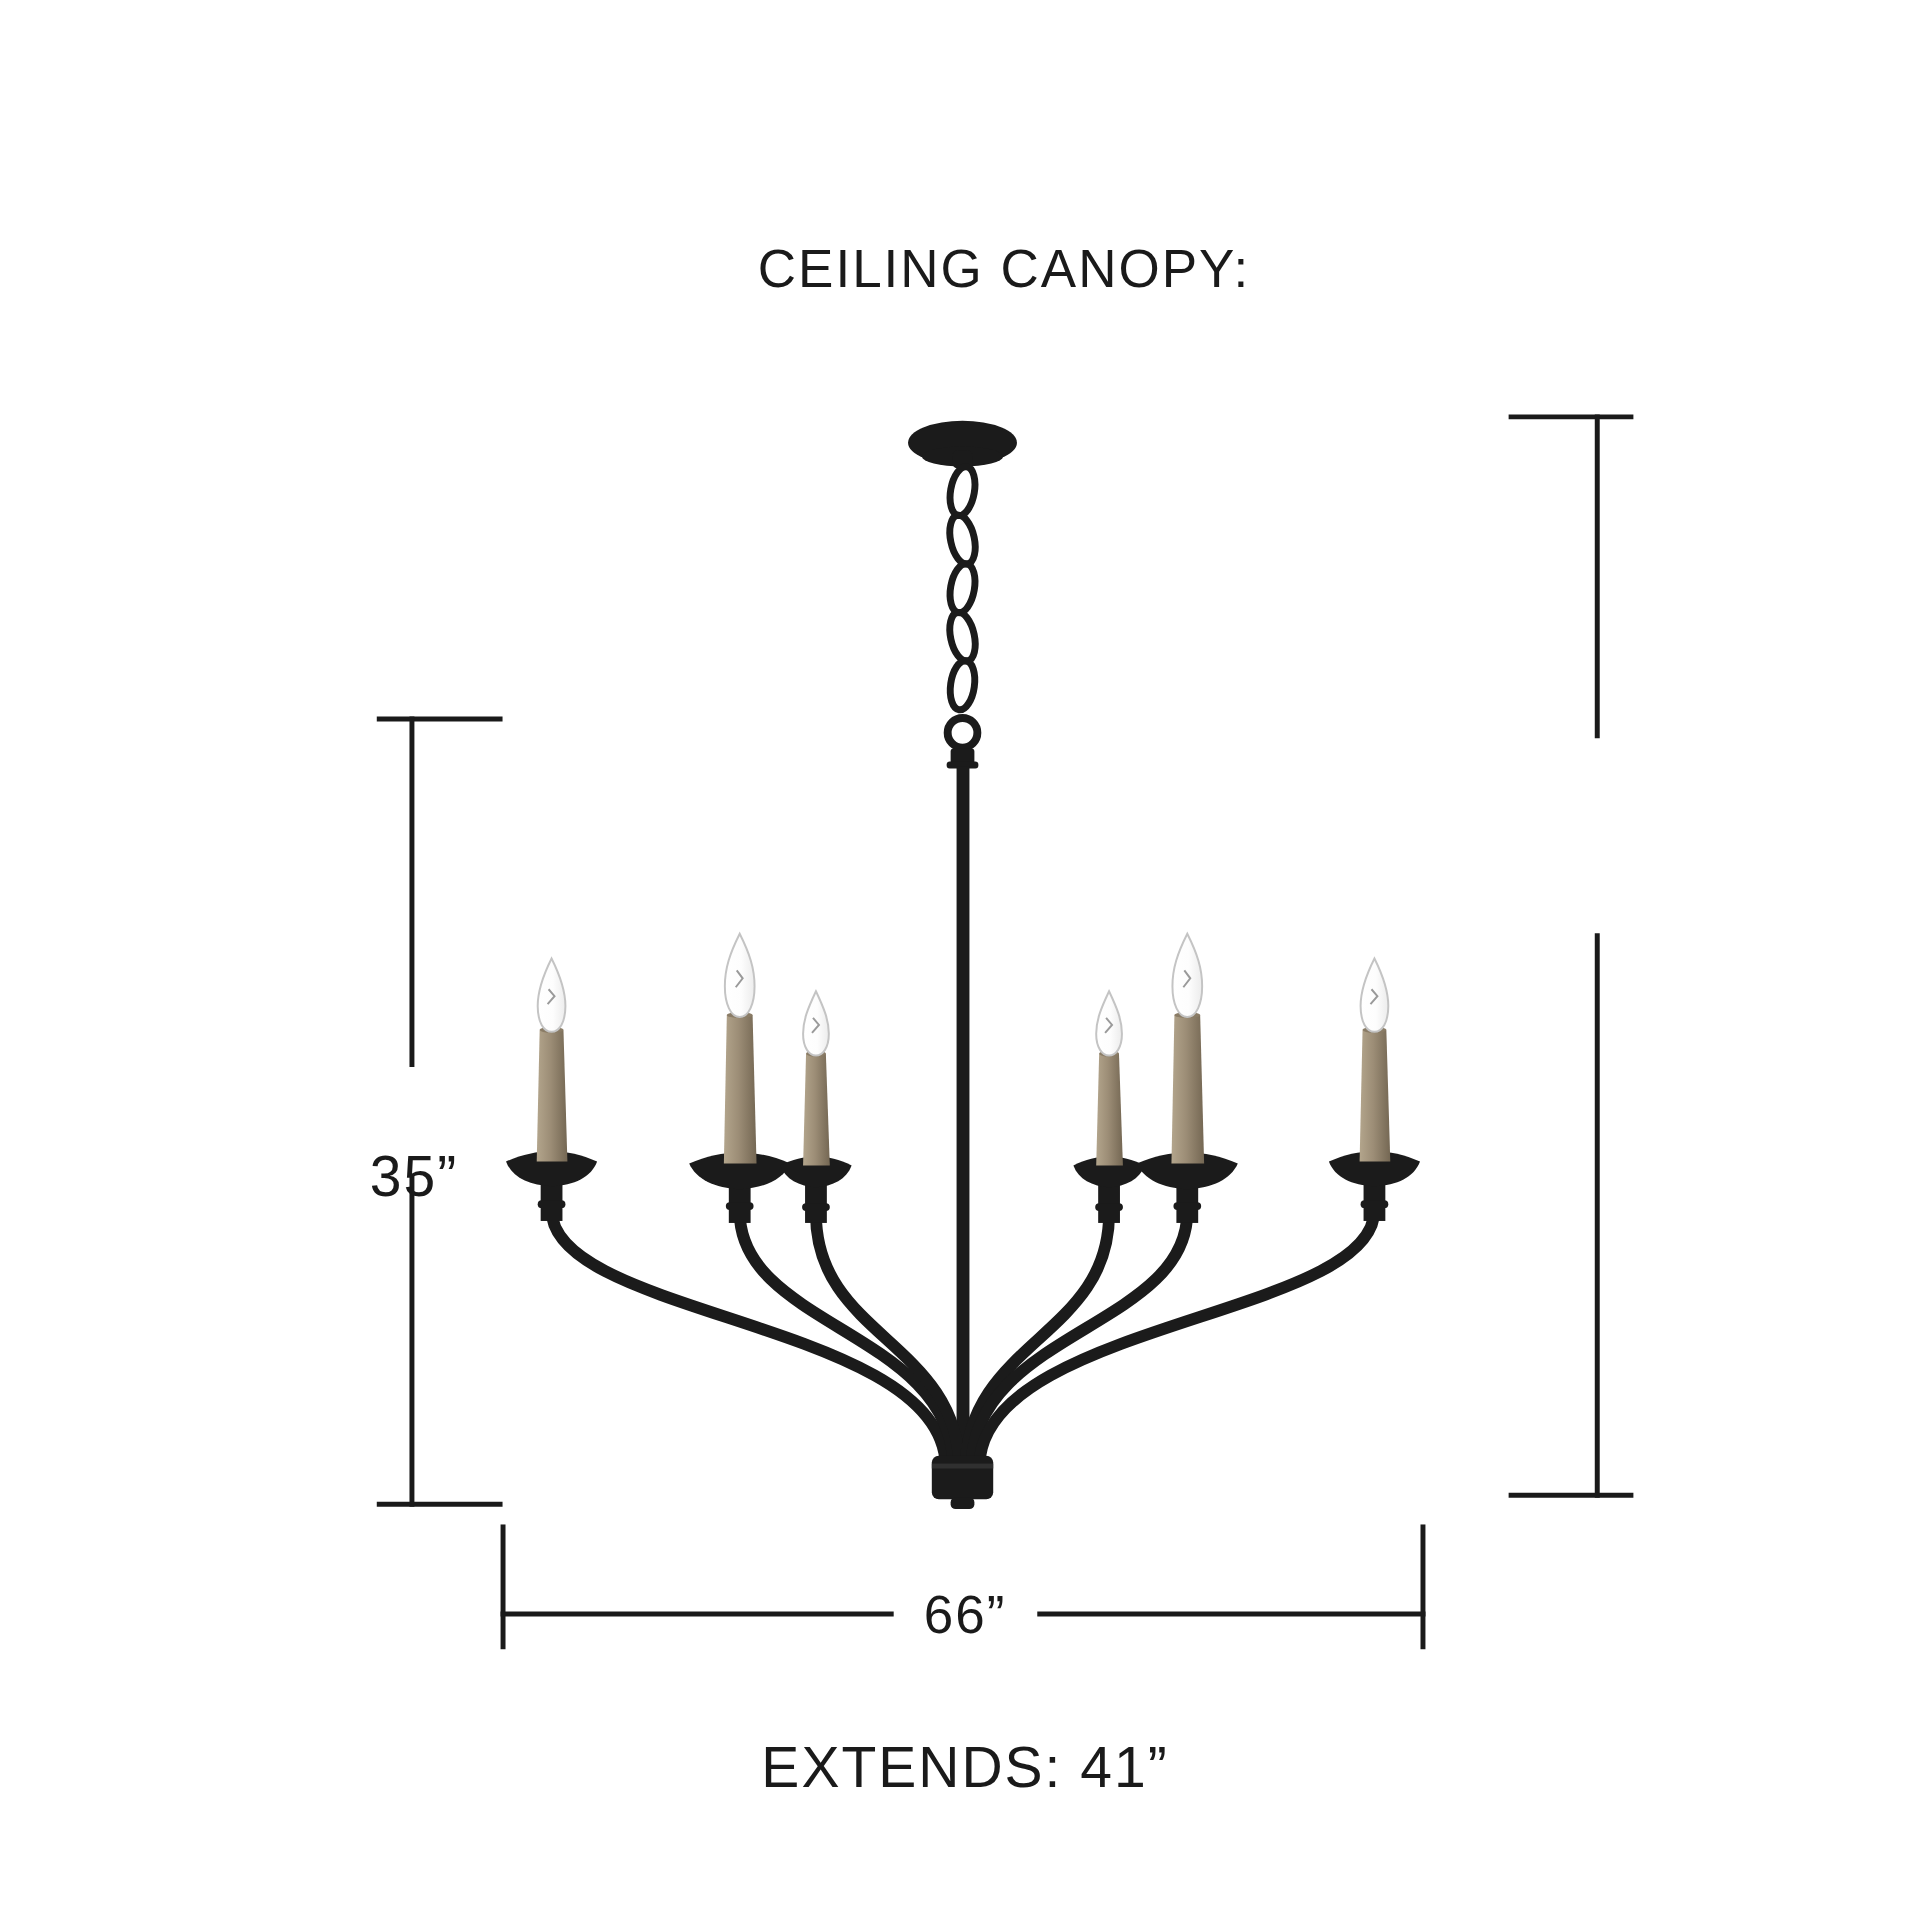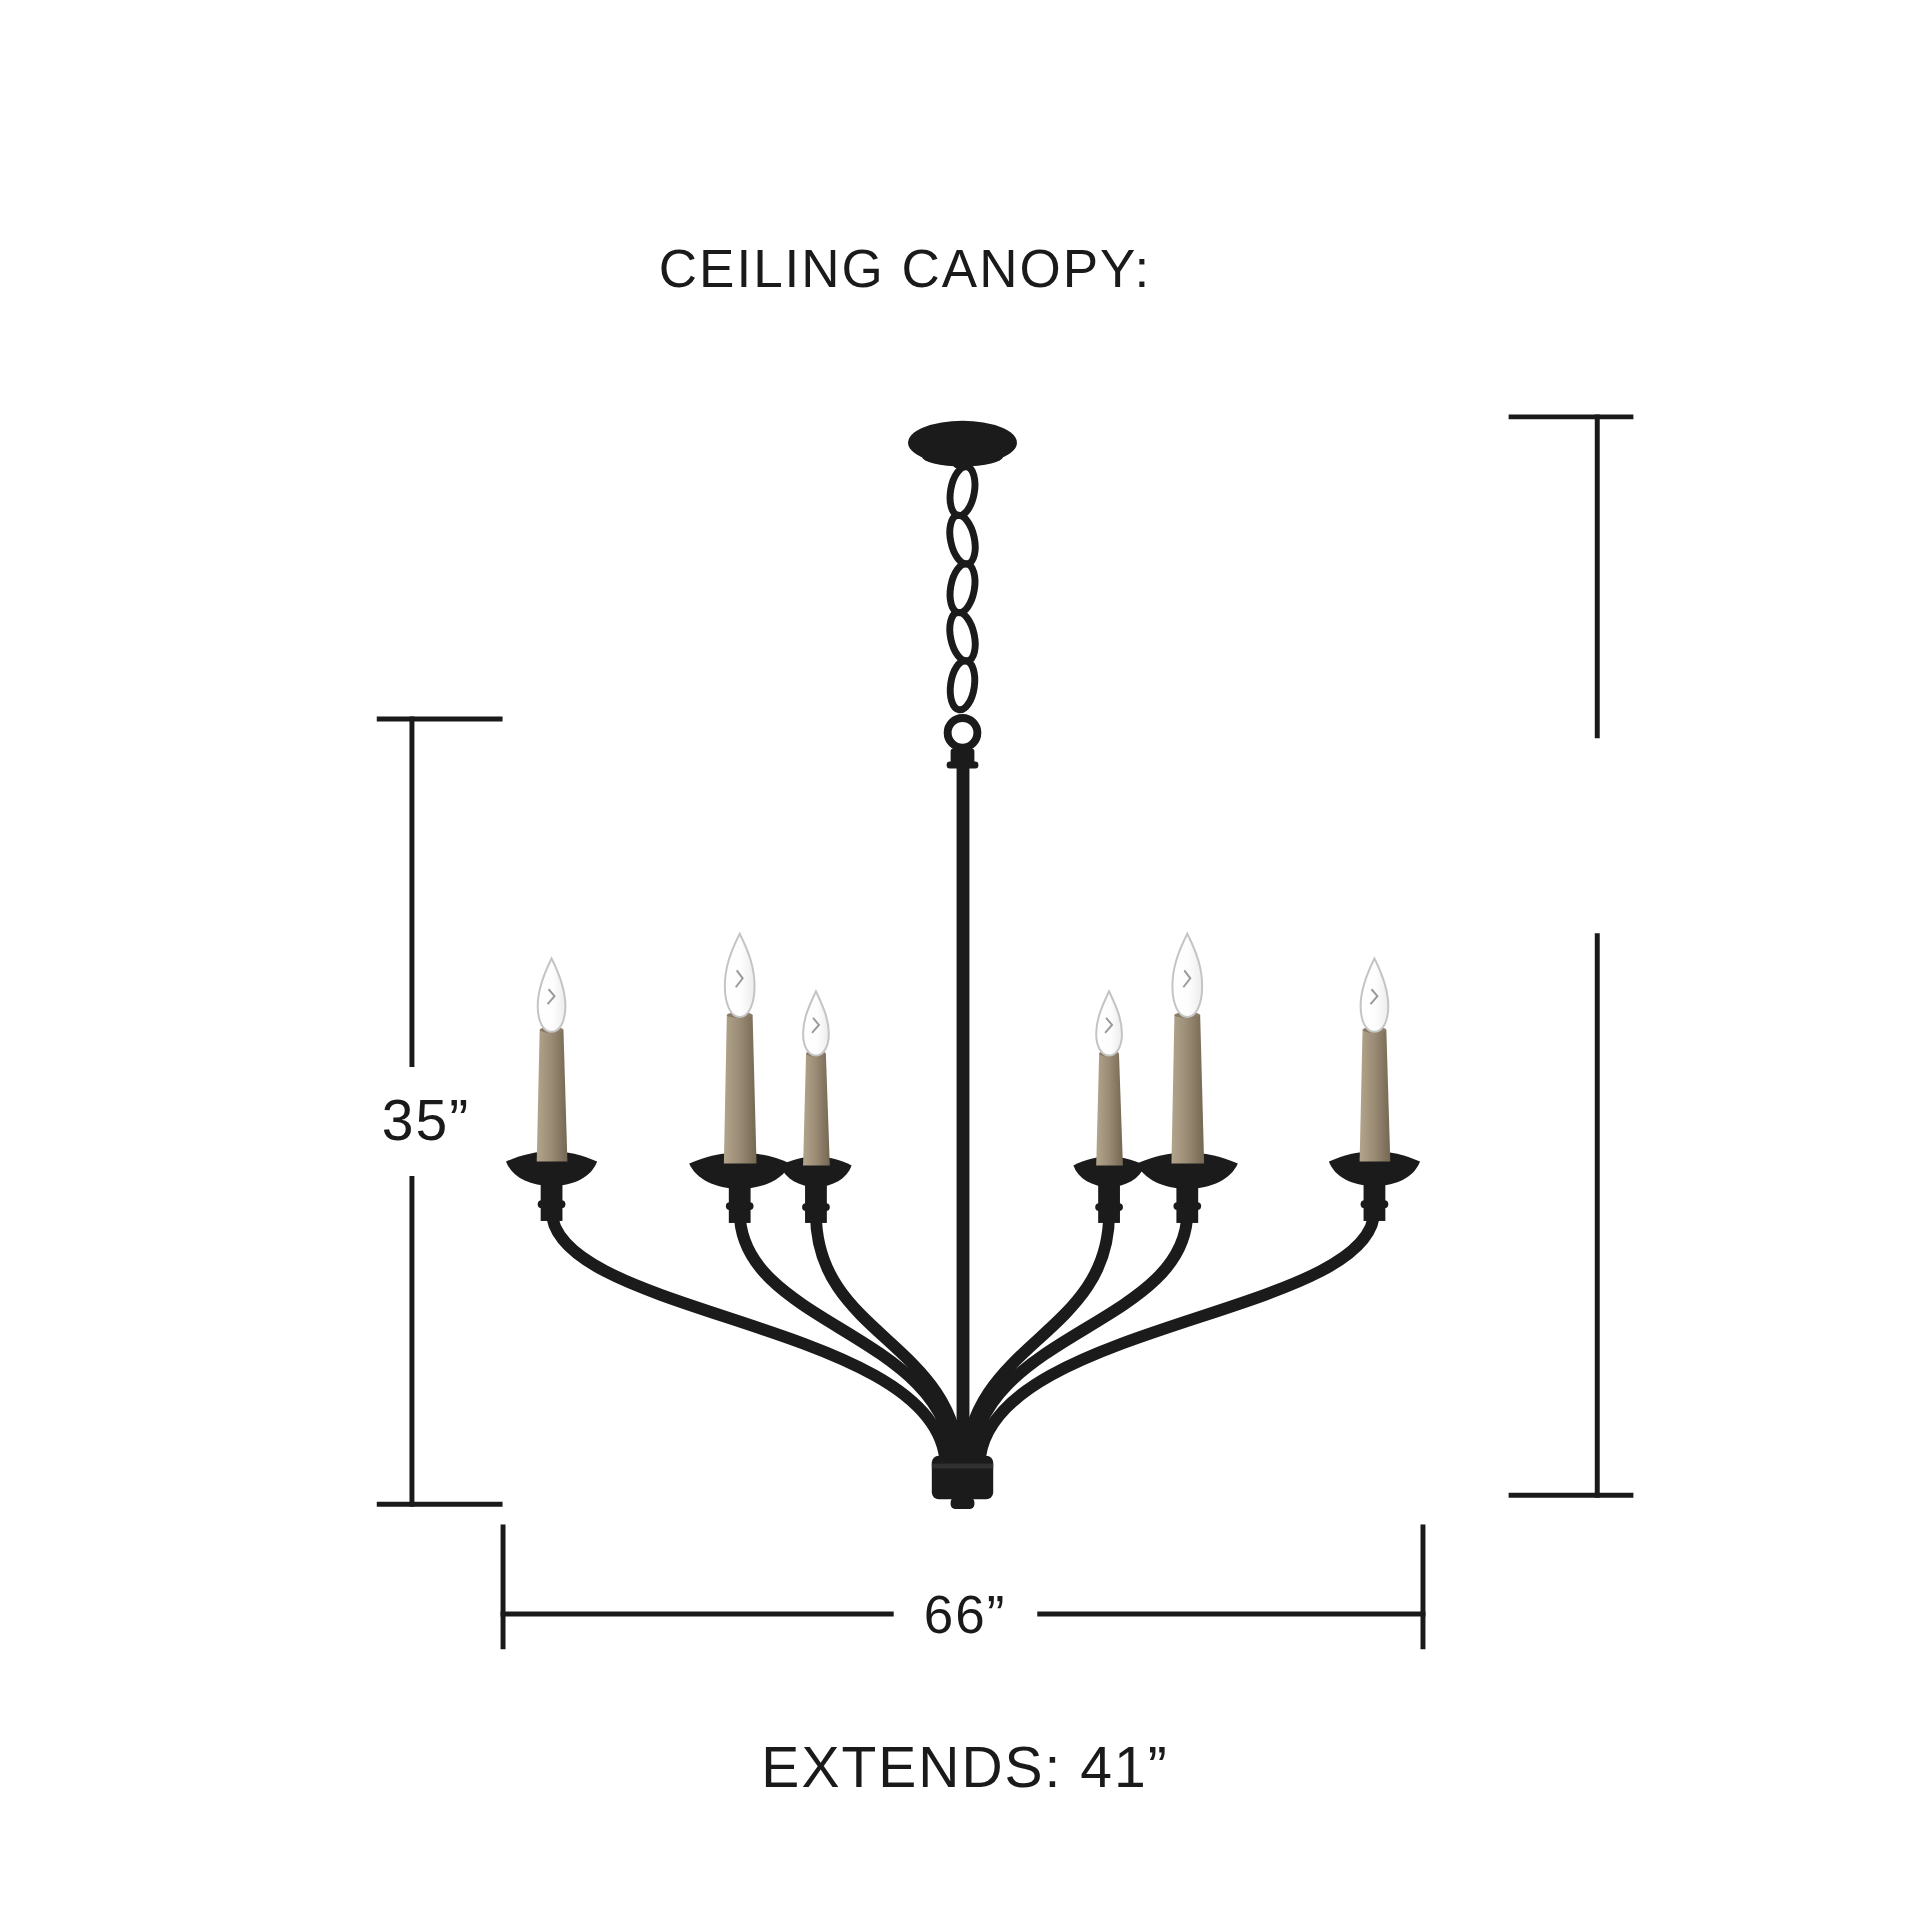--- a/index.html
+++ b/index.html
@@ -170,25 +170,25 @@
         <path class="metal" d="M 1342 1173 C 1373 1159, 1403 1159, 1434 1173 C 1428 1189, 1411 1197, 1388 1198 C 1365 1197, 1348 1189, 1342 1173 Z"></path>
         <polygon class="wood" points="1376,1040 1400,1040 1404,1173 1373,1173"></polygon>
         <ellipse class="woodcap" cx="1388" cy="1040" rx="12" ry="3"></ellipse>
         <path class="bulb" d="M 1388 968 C 1397 986, 1402 1000, 1402 1016 C 1402 1032, 1396 1042, 1388 1042 C 1380 1042, 1374 1032, 1374 1016 C 1374 1000, 1379 986, 1388 968 Z"></path>
         <path class="filament" d="M 1384 1014 L 1391 1006 L 1385 999"></path>
       </g>
 
     </g>
   </svg>
 
-  <div class="label lbl-2line center-x" style="left:905px;top:236px;text-align:right;">
+  <div class="label lbl-2line center-x" style="left:1004px;top:236px;text-align:right;">
     <span class="ln">CEILING CANOPY:</span>
   </div>
 
 
-  <div class="label lbl-big center-xy" style="left:414px;top:1120px;margin-left:12px;">35”</div>
+  <div class="label lbl-big center-xy" style="left:414px;top:1176px;">35”</div>
 
   <div class="label lbl-big center-xy" style="left:965px;top:1614px;font-size:53px;">66”</div>
 
   <div class="label lbl-big center-xy" style="left:965px;top:1767px;">EXTENDS: 41”</div>
 
 </div>
 
 
 </body></html>

